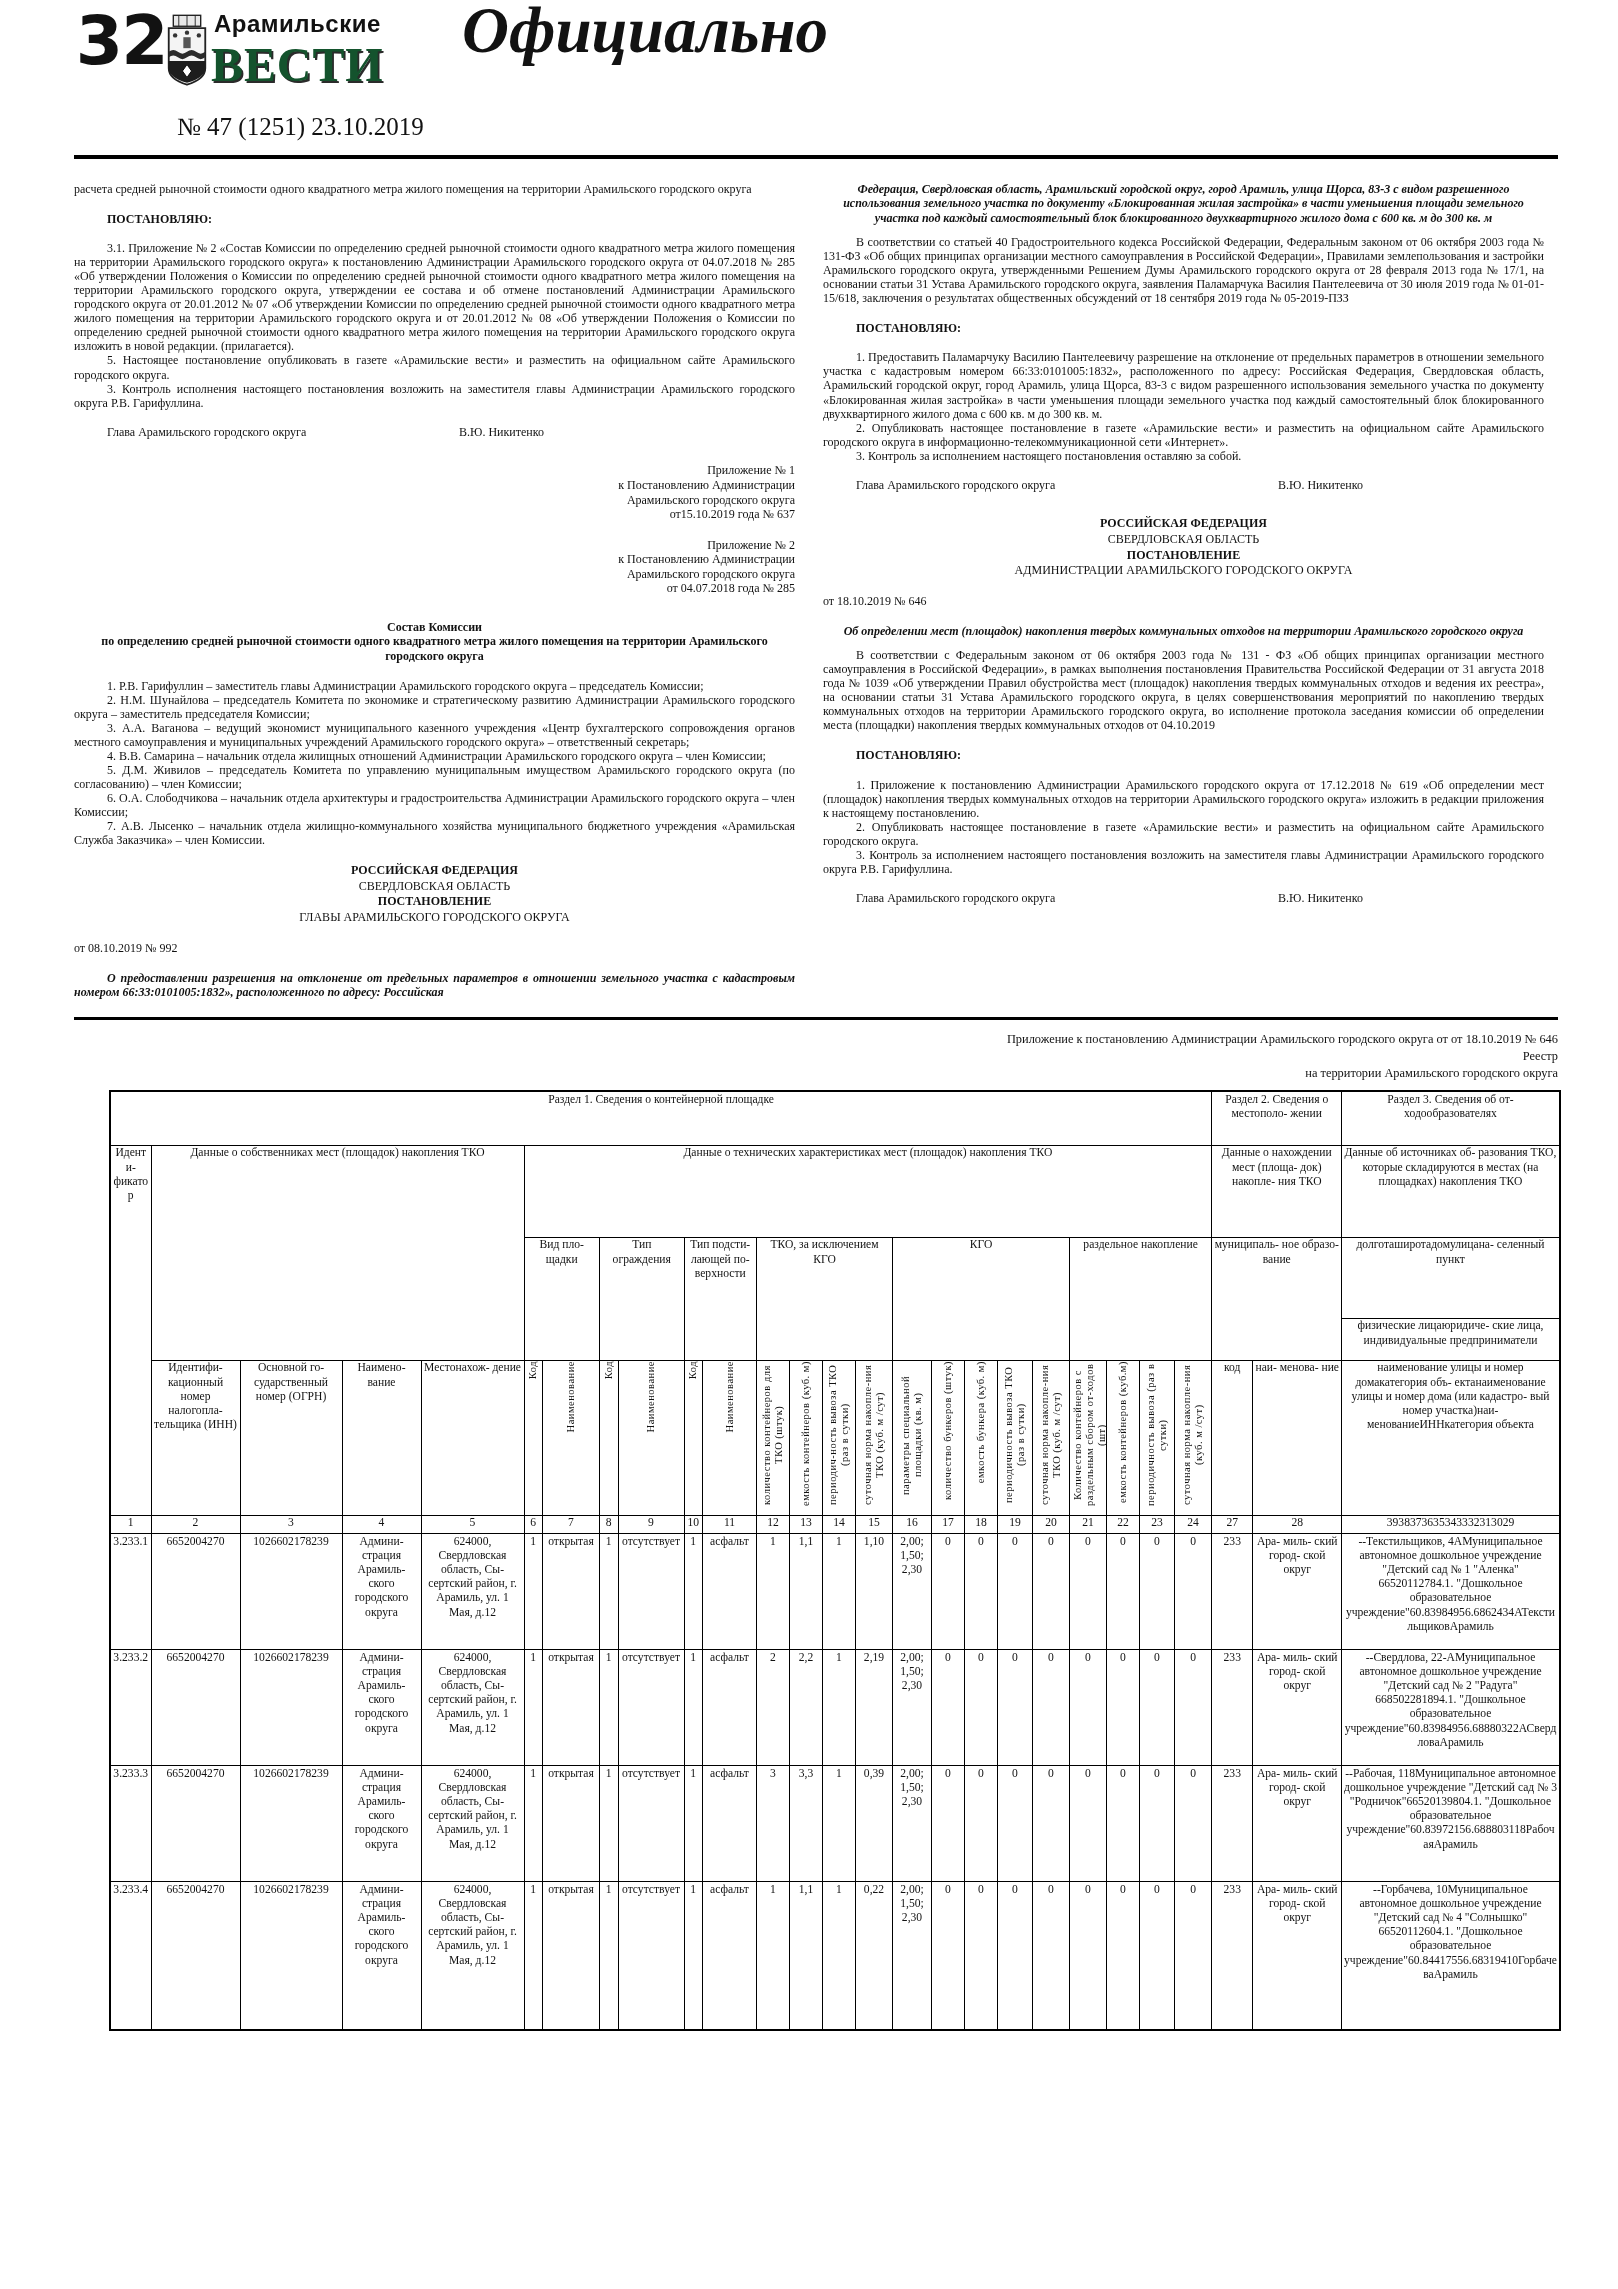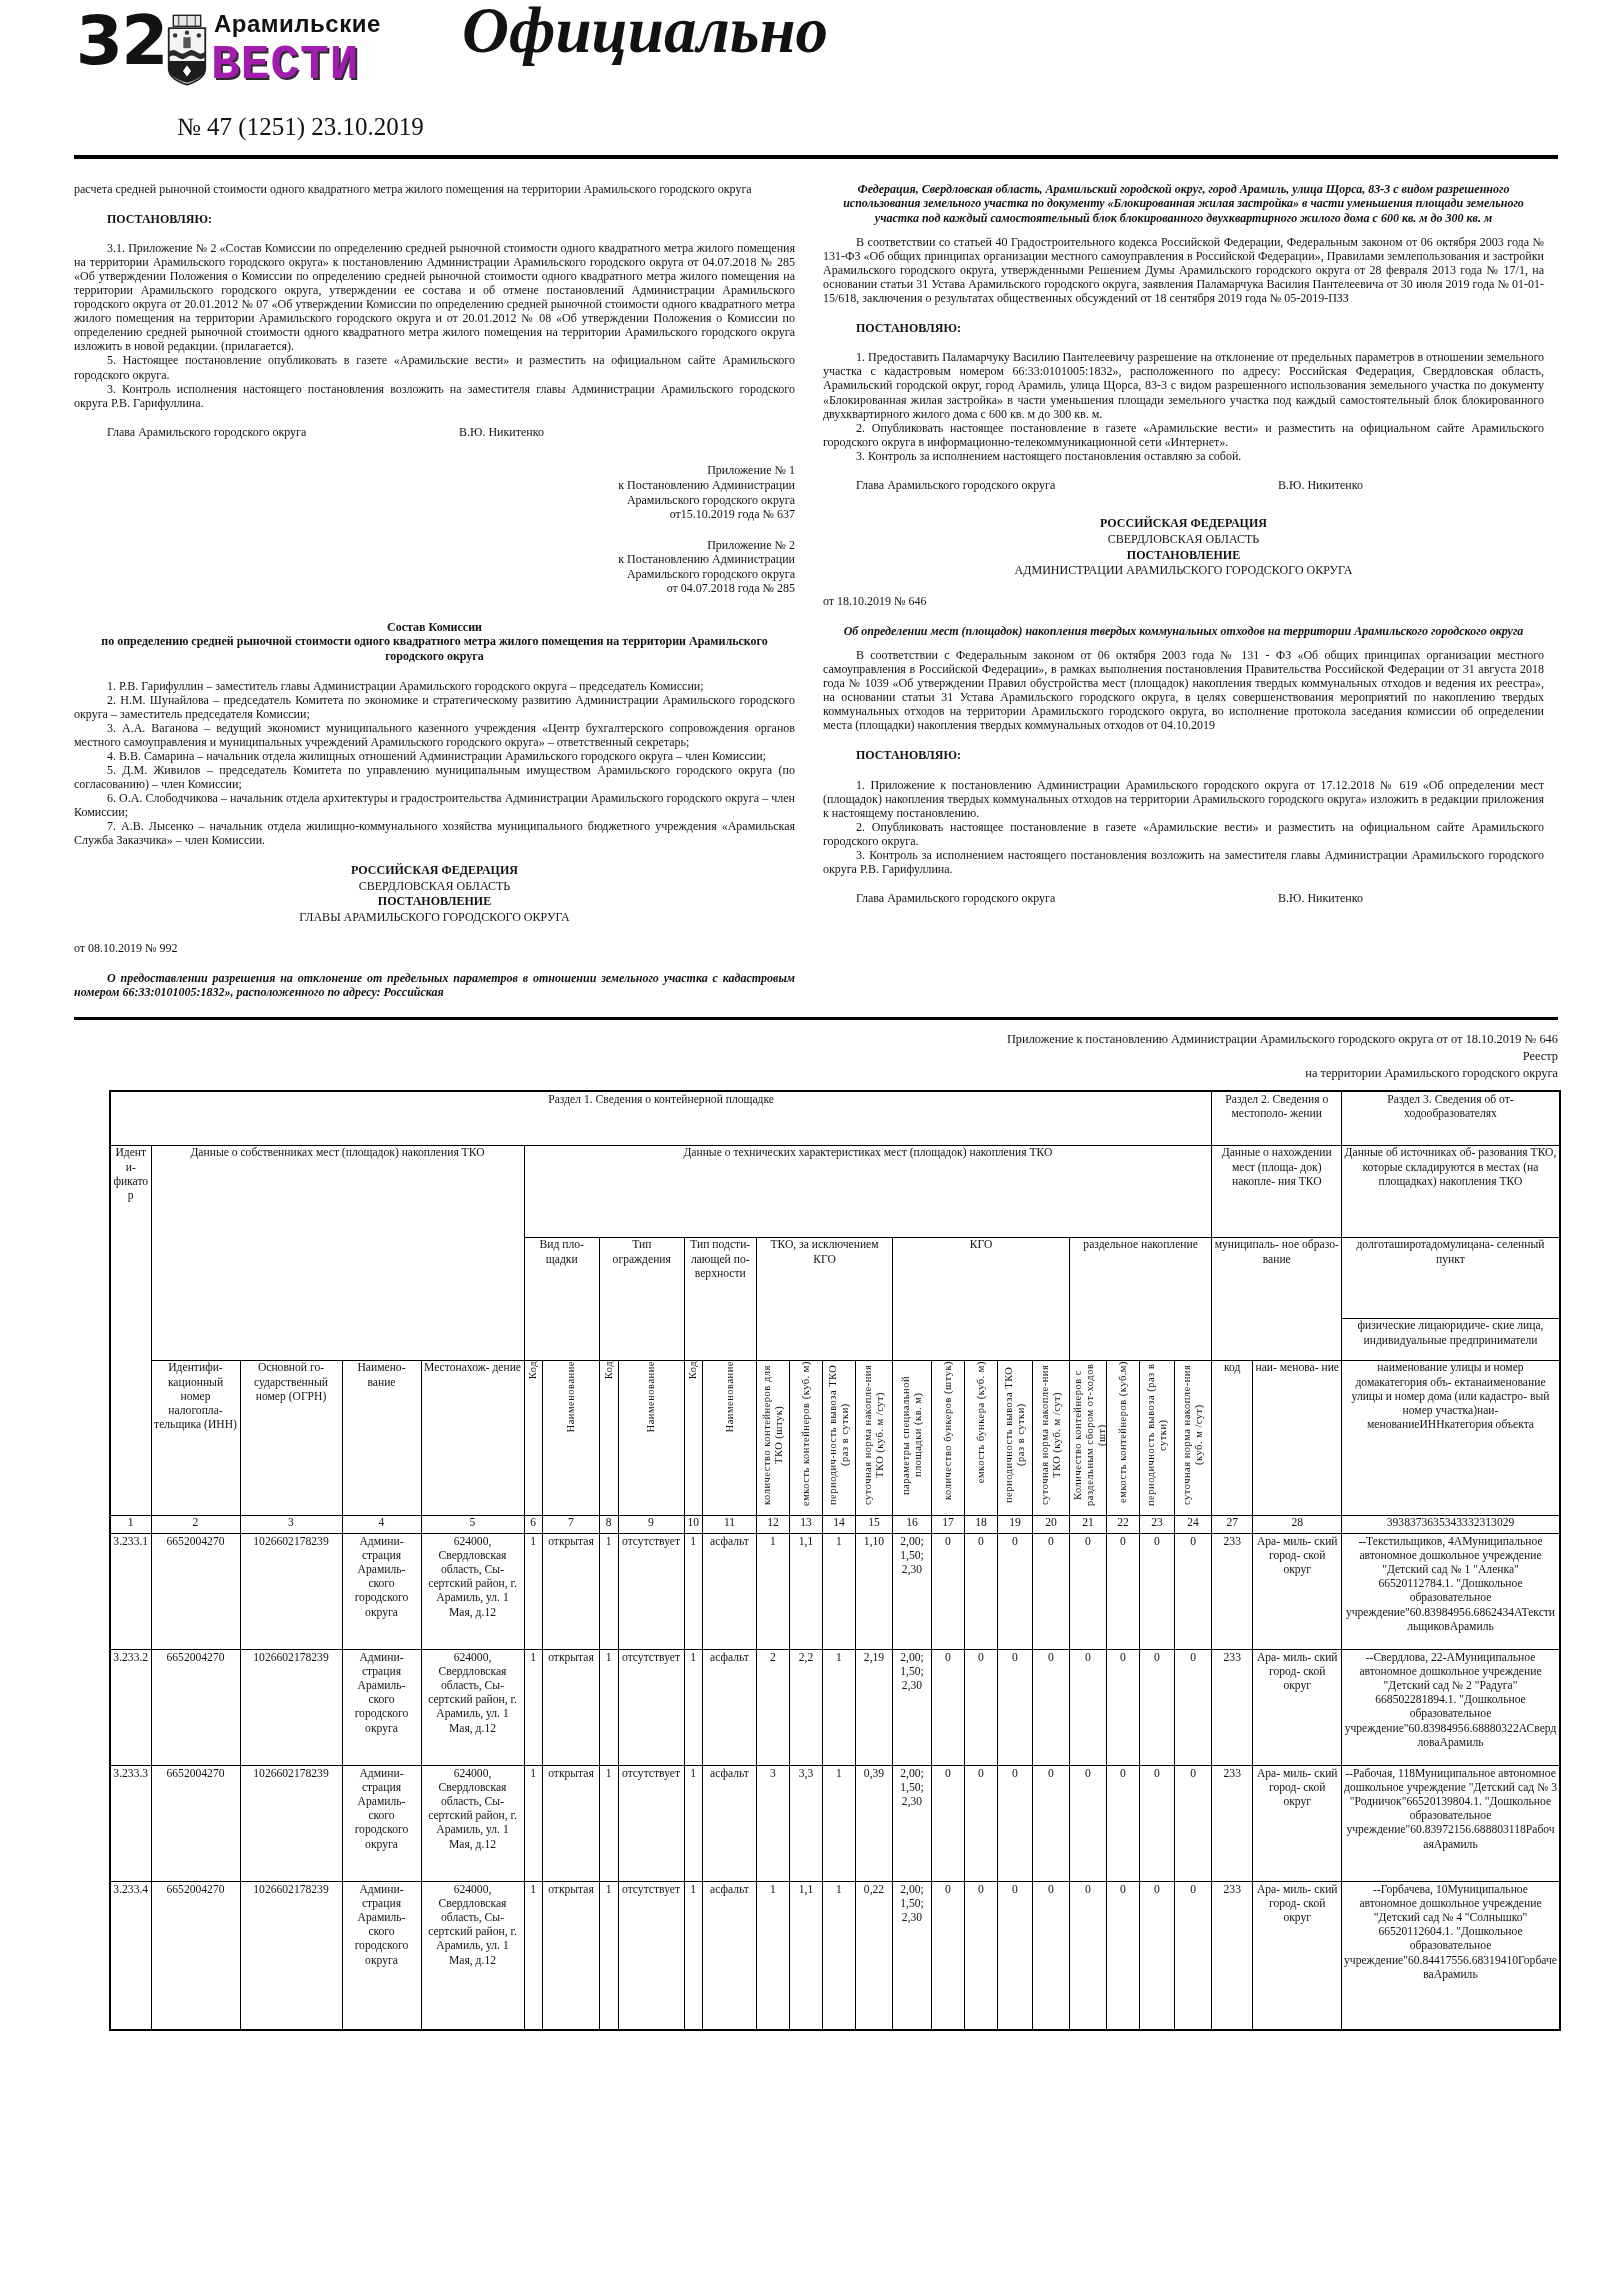--- a/index.html
+++ b/index.html
@@ -4,21 +4,21 @@
 <style>
   * { box-sizing: border-box; }
   html,body { margin:0; padding:0; background:#fff; }
   body { width:1619px; height:2290px; font-family:"Liberation Serif", serif; color:#121212; position:relative; overflow:hidden; }
 
   
   .masthead { position:relative; height:155px; margin:0 61px 0 74px; }
   .page-number { position:absolute; left:1.8px; top:7.4px; font-family:"DejaVu Sans", sans-serif; font-weight:800; font-size:68px; line-height:1; letter-spacing:-1.8px; }
   .crest { position:absolute; left:92px; top:13px; }
   .brand-top { position:absolute; left:140px; top:10px; font-family:"Liberation Sans", sans-serif; font-weight:600; font-size:24px; letter-spacing:0.5px; }
-  .brand-bottom { position:absolute; left:137px; top:41px; font-family:Liberation Mono, monospace; font-weight:800; font-size:48px; line-height:1; color:#a21caf; text-shadow:1.8px 1.8px 0 #2b2b2b; letter-spacing:0.9px; }
+  .brand-bottom { position:absolute; left:137px; top:41px; font-family:Liberation Serif, serif; font-weight:800; font-size:48px; line-height:1; color:#14532d; text-shadow:1.8px 1.8px 0 #2b2b2b; letter-spacing:0.9px; }
   .issue-line { position:absolute; left:103px; top:113px; font-size:25px; }
   .section-title { position:absolute; left:388px; top:-1.8px; font-style:italic; font-weight:bold; font-size:65px; line-height:1; font-family:"Liberation Serif", serif; }
   .masthead-rule { border-top:4.6px solid #000; margin:0 61px 0 74px; }
 
   
   .articles { display:flex; gap:28px; margin:14.8px 61px 0 74px; }
   .col { width:721px; font-size:12px; line-height:1.17; text-align:justify;margin-top:8px; }
   .col p { margin:0; }
   .indent { text-indent:33px; }
   .sp-s { height:9.2px; } .sp-m { height:15.7px; } .sp-l { height:24px; }

